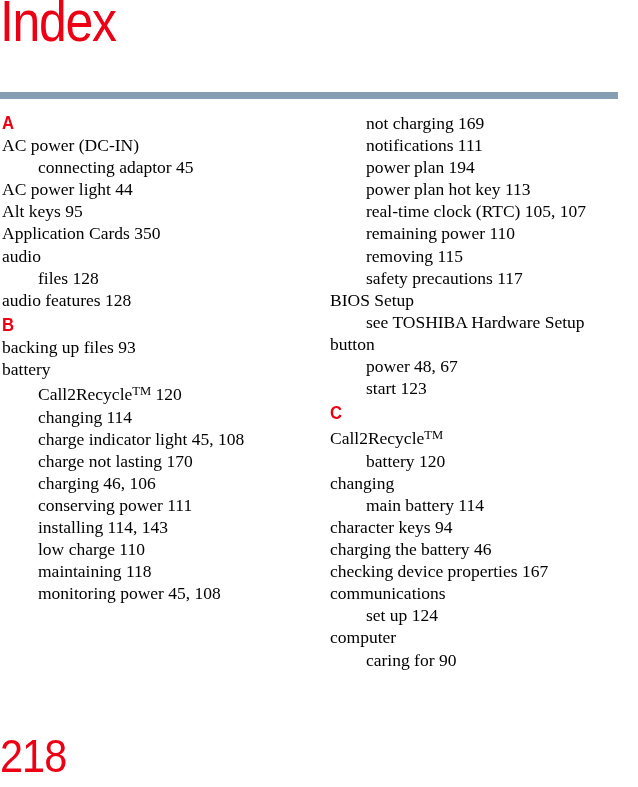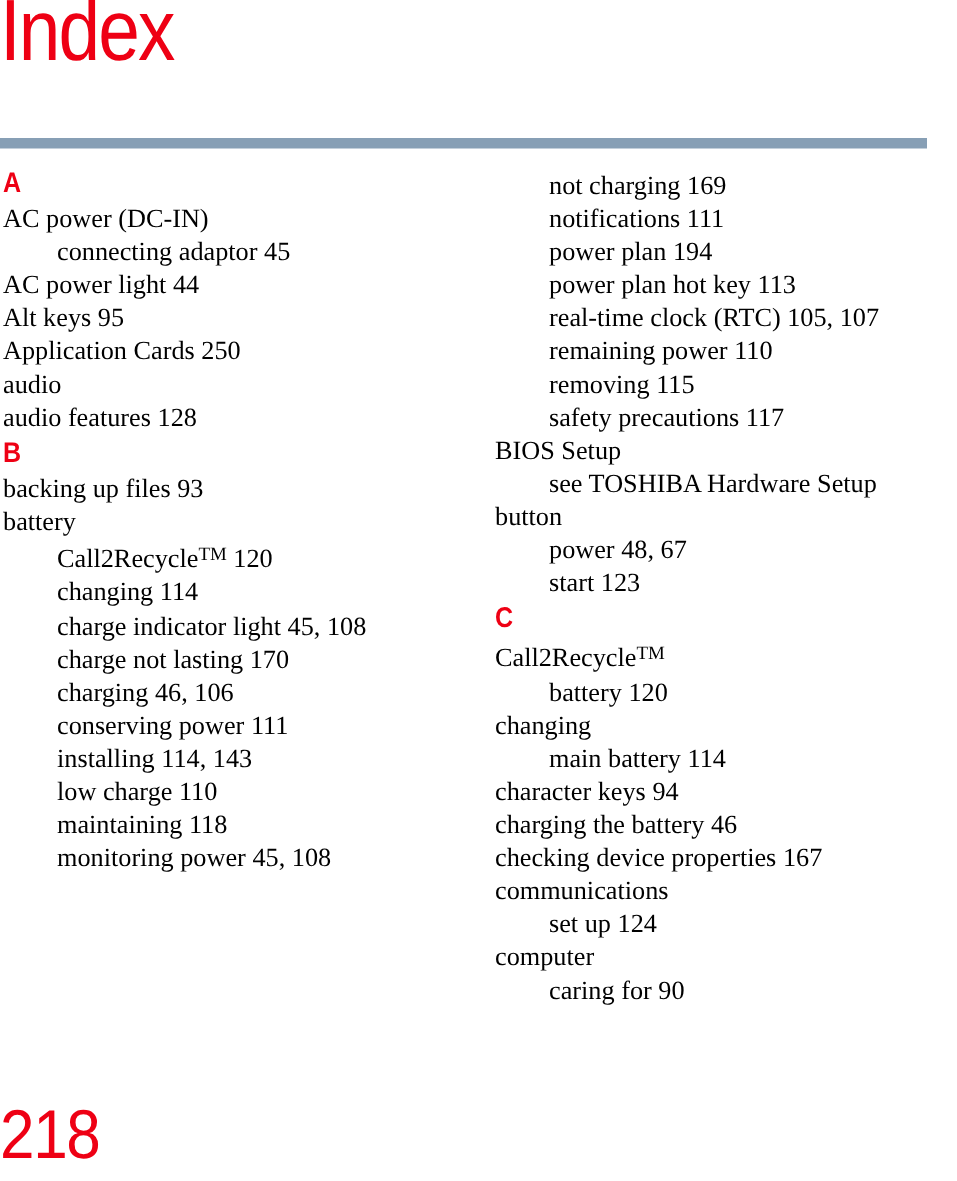--- a/index.html
+++ b/index.html
@@ -121,22 +121,23 @@
 
   <div class="title-rule"></div>
 
   <div class="columns">
     <div class="col col-left" id="col-left">
         <div class="section-letter">A</div>
         <div class="entry">AC power (DC-IN)</div>
         <div class="entry sub">connecting adaptor 45</div>
         <div class="entry">AC power light 44</div>
         <div class="entry">Alt keys 95</div>
-        <div class="entry">Application Cards 250</div>
+        <div class="entry">Application Cards 350</div>
         <div class="entry">audio</div>
+        <div class="entry sub">files 128</div>
         <div class="entry">audio features 128</div>
         <div class="section-letter gap-top">B</div>
         <div class="entry">backing up files 93</div>
         <div class="entry">battery</div>
         <div class="entry sub">Call2Recycle<span class="tm">TM</span> 120</div>
         <div class="entry sub">changing 114</div>
         <div class="entry sub">charge indicator light 45, 108</div>
         <div class="entry sub">charge not lasting 170</div>
         <div class="entry sub">charging 46, 106</div>
         <div class="entry sub">conserving power 111</div>

